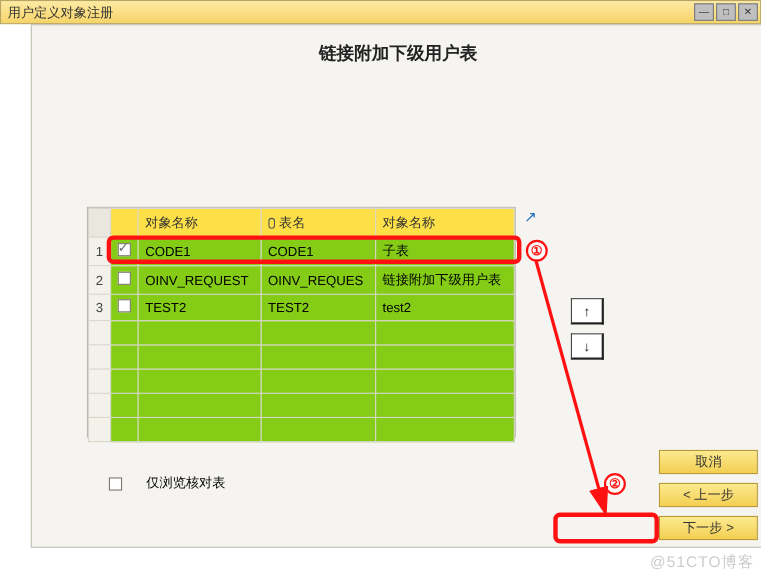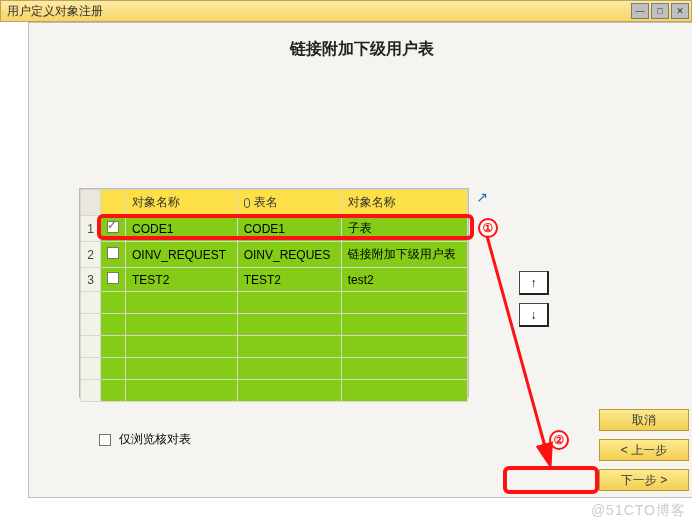--- a/index.html
+++ b/index.html
@@ -76,21 +76,21 @@
       display: inline-block; width: 6px; height: 10px;
       border: 1px solid #555; border-radius: 3px;
       position: relative; margin-right: 4px; vertical-align: middle;
     }
     .expand-icon {
       position: absolute; right: -20px; top: 0;
       color: #2a6fbb; font-size: 14px; cursor: pointer;
     }
     .browse-check {
       position: absolute; left: 70px; top: 408px;
-      display: flex; align-items: center; gap: 8px;
+      display: flex; align-items: center; gap: 22px;
     }
     .move-btns {
       position: absolute; left: 490px; top: 248px;
       display: flex; flex-direction: column; gap: 8px;
     }
     .arrow-btn {
       width: 30px; height: 24px;
       background: #fff; border: 1px solid #444;
       border-right: 2px solid #222; border-bottom: 2px solid #222;
       display: flex; align-items: center; justify-content: center;

